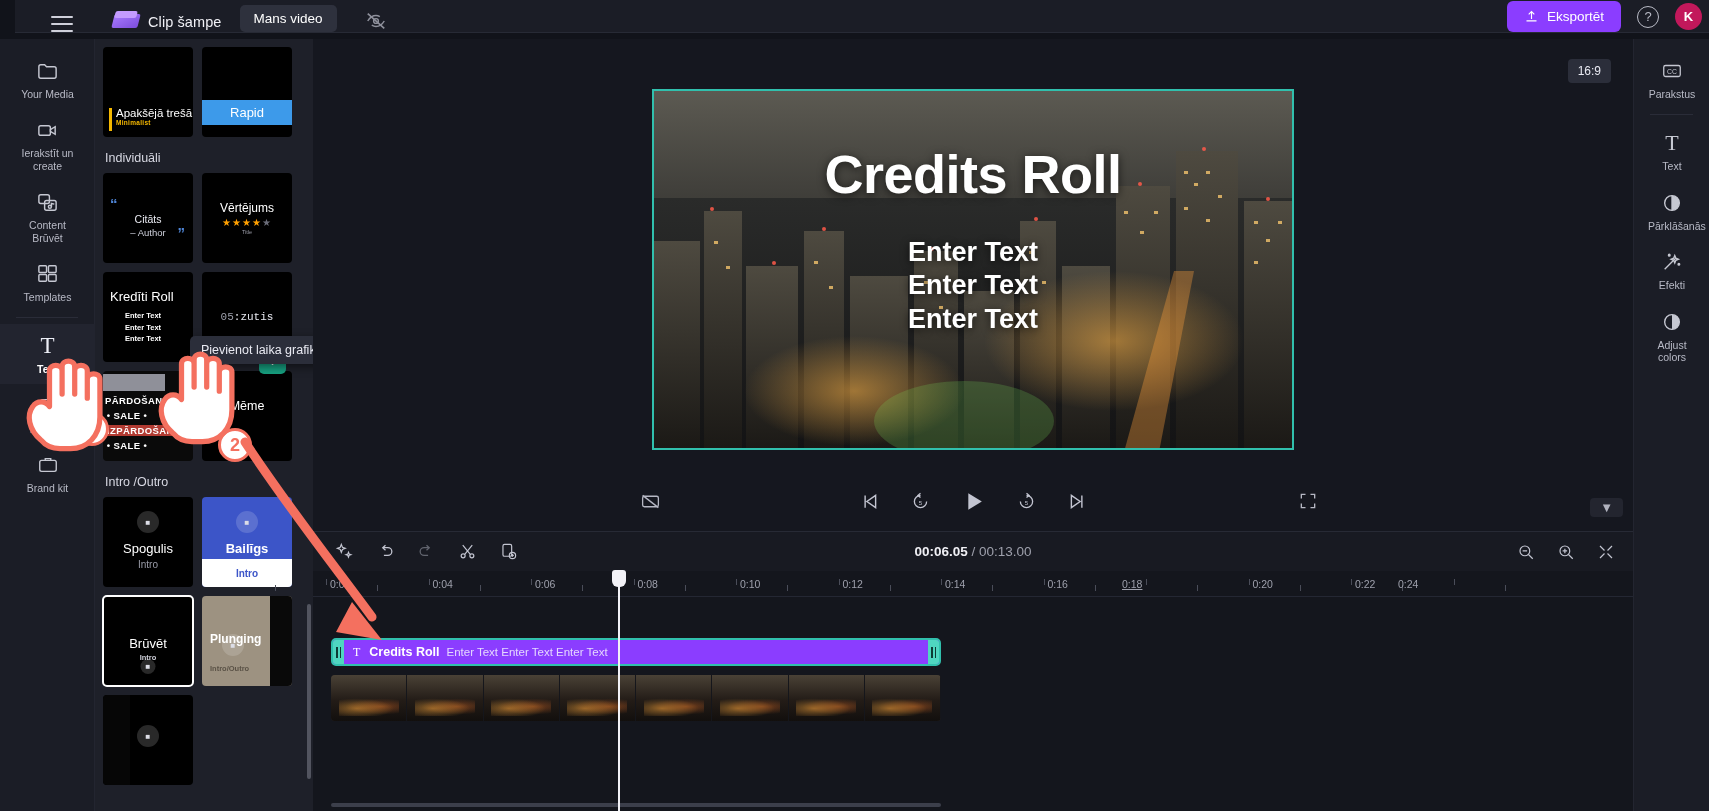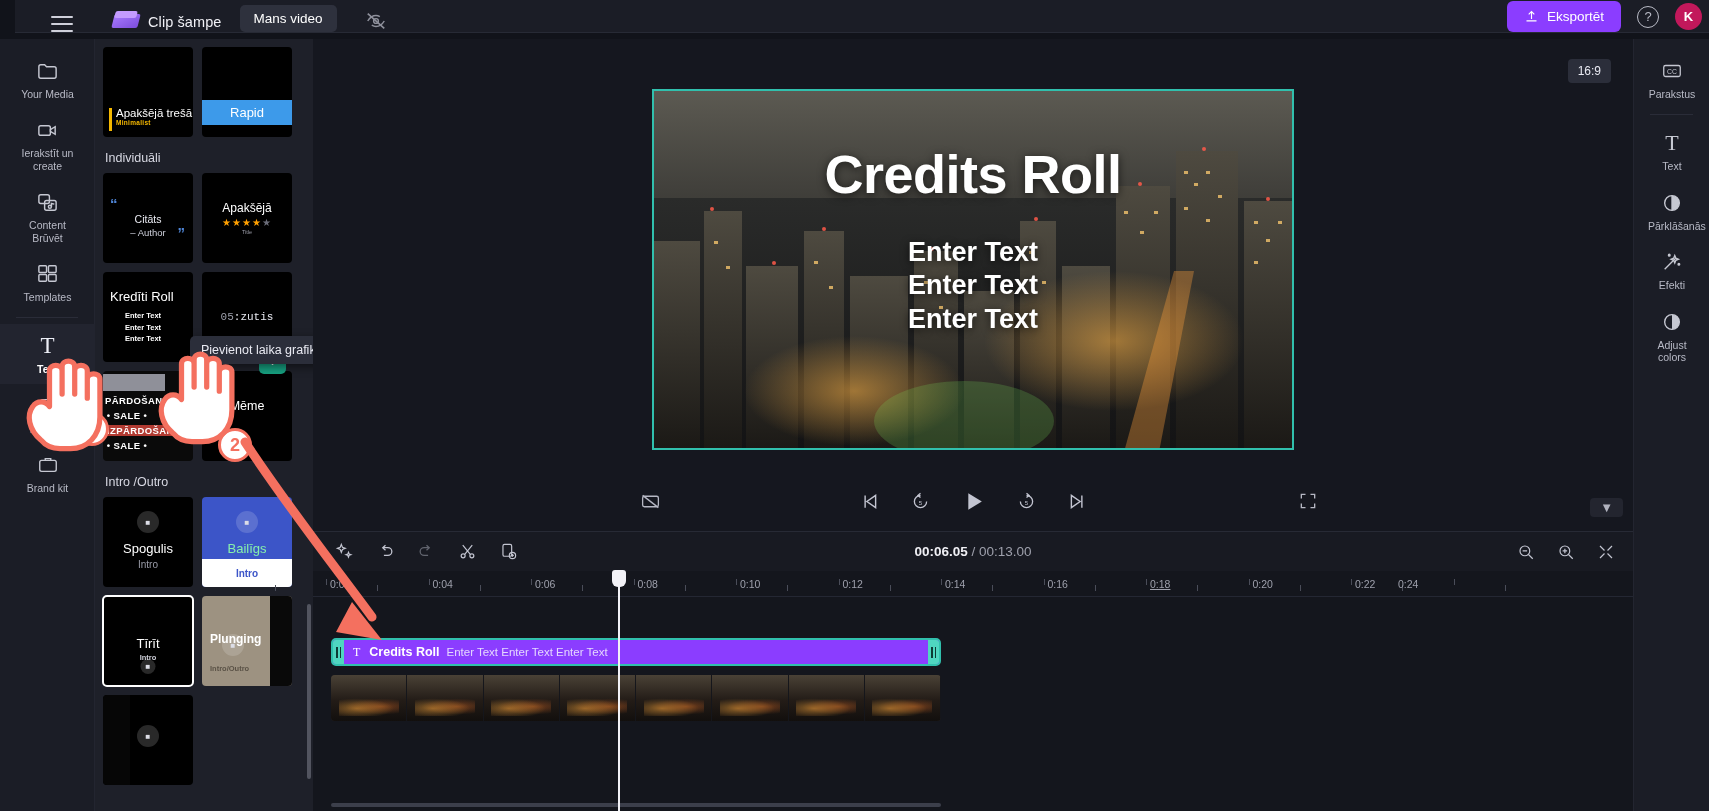--- a/index.html
+++ b/index.html
@@ -117,21 +117,21 @@
 
   .tpl-io .circ { position:absolute; left:50%; transform:translateX(-50%); top:14px;
      width:22px; height:22px; border-radius:50%; background:rgba(255,255,255,.16);
      display:flex; align-items:center; justify-content:center; }
   .tpl-io .circ span { font-size:8px; color:#dcdde6; }
   .tpl-io .nm { position:absolute; left:0; right:0; top:44px; text-align:center;
      font-size:13px; color:#fff; }
   .tpl-io .kd { position:absolute; left:0; right:0; top:62px; text-align:center;
      font-size:10px; color:#9a9ca8; }
   .tpl-io.blue { background:#3c55c8; }
-  .tpl-io.blue .nm { color:#86efac; }
+  .tpl-io.blue .nm { color:#ffffff;font-weight:bold; }
   .tpl-io.blue .kdwrap { position:absolute; left:0; right:0; bottom:0; height:28px;
      background:#fff; }
   .tpl-io.blue .kd { top:auto; bottom:8px; color:#3c55c8; font-weight:bold; font-size:10px;}
   .tpl-io.tan { background:#9d9281; }
   .tpl-io.tan .nm { text-align:left; left:8px; font-size:12px; top:36px; font-weight:bold;}
   .tpl-io.tan .kd { text-align:left; left:8px; top:68px; font-size:7.5px; color:#5a5246; font-weight:bold;}
   .tpl-io.tan .circ { left:20px; transform:none; top:38px; }
   .tpl-io.tan .strip { position:absolute; right:0; top:0; width:22px; height:100%; background:#090909; }
   .tpl-io.tirit .nm { top:40px; }
   .tpl-io.tirit .kd { top:57px; font-size:7.5px; font-weight:bold; color:#cfd0da;}
@@ -374,21 +374,21 @@
 
       <div class="grid">
         <div class="card tpl-quote">
           <div class="q1">“</div>
           <div class="qt">Citāts</div>
           <div class="qa">– Author</div>
           <div class="q2">”</div>
         </div>
 
         <div class="card tpl-rating">
-          <div class="rt">Apakšējā</div>
+          <div class="rt">Vērtējums</div>
           <div class="stars">
             <span style="color:#ffa000">★★★★</span><span style="color:#6a6c78">★</span>
           </div>
           <div class="sub">Title</div>
         </div>
 
         <div class="card tpl-credits">
           <div class="ct">Kredīti Roll</div>
           <div class="cl" style="white-space:pre-line;">Enter Text
 Enter Text
@@ -430,21 +430,21 @@
         <div class="card tpl-io blue">
           <div class="circ">
               <span>■</span>
             </div>
           <div class="nm">Bailīgs</div>
           <div class="kdwrap"></div>
           <div class="kd">Intro</div>
         </div>
 
         <div class="card tpl-io tirit sel">
-          <div class="nm">Tīrīt</div>
+          <div class="nm">Brūvēt</div>
           <div class="kd">Intro</div>
           <div class="circ">
               <span>■</span>
             </div>
         </div>
 
         <div class="card tpl-io tan">
           <div class="strip"></div>
           <div class="circ">
               <span>■</span>
@@ -684,21 +684,21 @@
         <div class="tick" style="left: 474.25px;"></div>
         <div class="tick-lbl" style="left: 529.5px;">0:12</div>
         <div class="tick major" style="left: 525.5px;"></div>
         <div class="tick" style="left: 576.75px;"></div>
         <div class="tick-lbl" style="left: 632px;">0:14</div>
         <div class="tick major" style="left: 628px;"></div>
         <div class="tick" style="left: 679.25px;"></div>
         <div class="tick-lbl" style="left: 734.5px;">0:16</div>
         <div class="tick major" style="left: 730.5px;"></div>
         <div class="tick" style="left: 781.75px;"></div>
-        <div class="tick-lbl" style="left: 837px; text-decoration: underline;">0:18</div>
+        <div class="tick-lbl" style="left: 809px; text-decoration: underline;">0:18</div>
         <div class="tick major" style="left: 833px;"></div>
         <div class="tick" style="left: 884.25px;"></div>
         <div class="tick-lbl" style="left: 939.5px;">0:20</div>
         <div class="tick major" style="left: 935.5px;"></div>
         <div class="tick" style="left: 986.75px;"></div>
         <div class="tick-lbl" style="left: 1042px;">0:22</div>
         <div class="tick major" style="left: 1038px;"></div>
         <div class="tick" style="left: 1089.25px;"></div>
         <div class="tick-lbl" style="left: 1085px;">0:24</div>
         <div class="tick major" style="left: 1140.5px;"></div>

